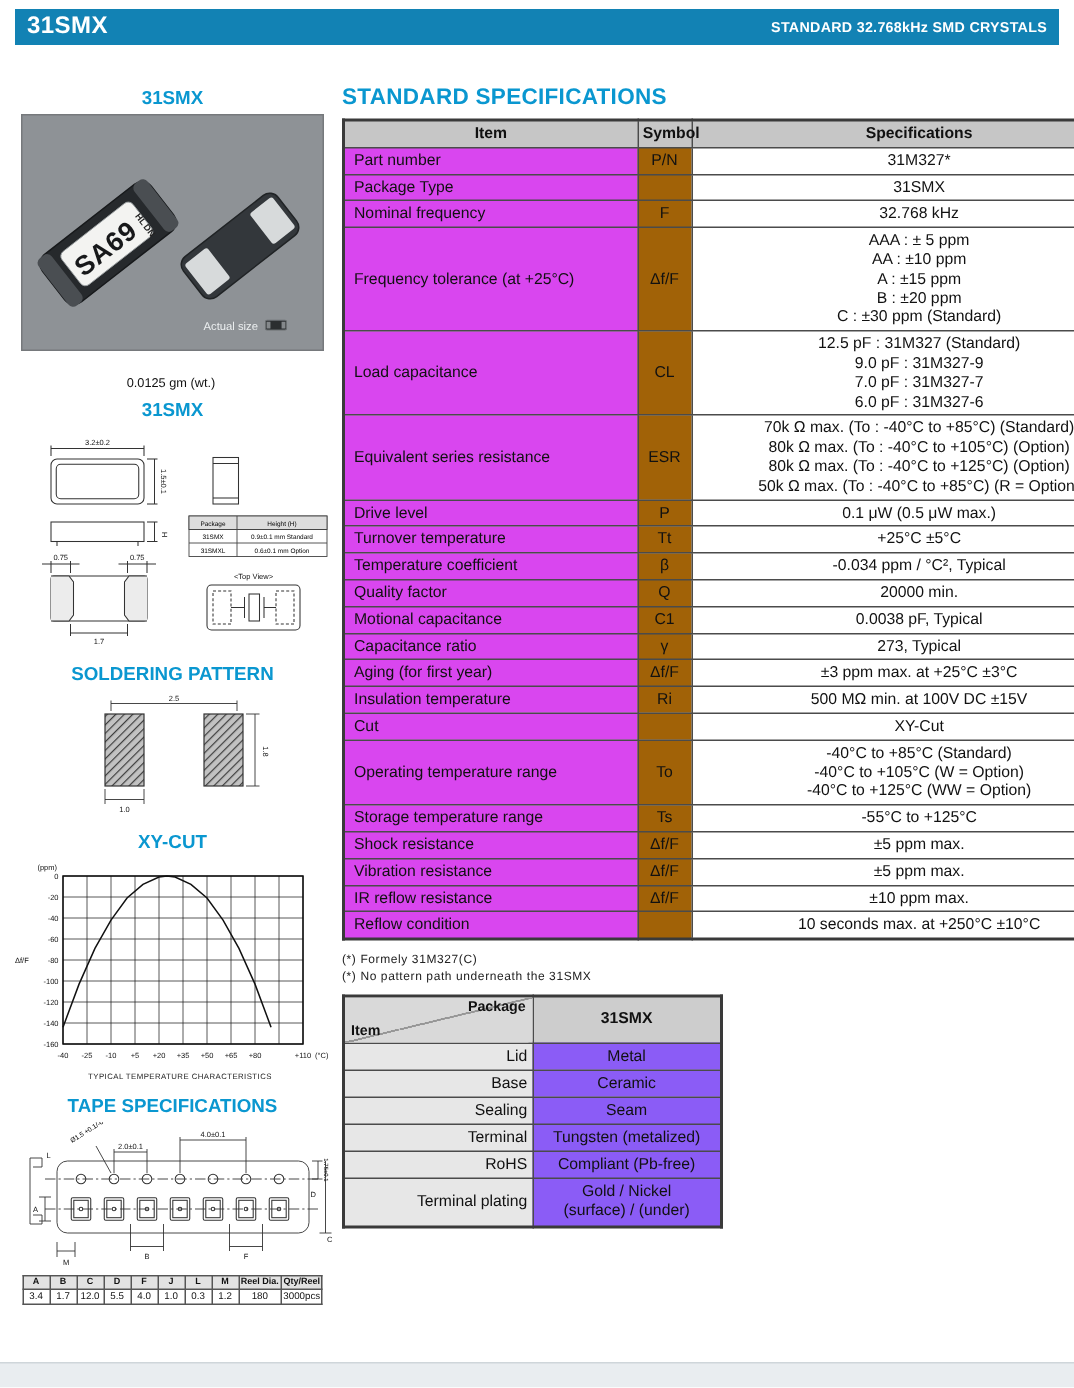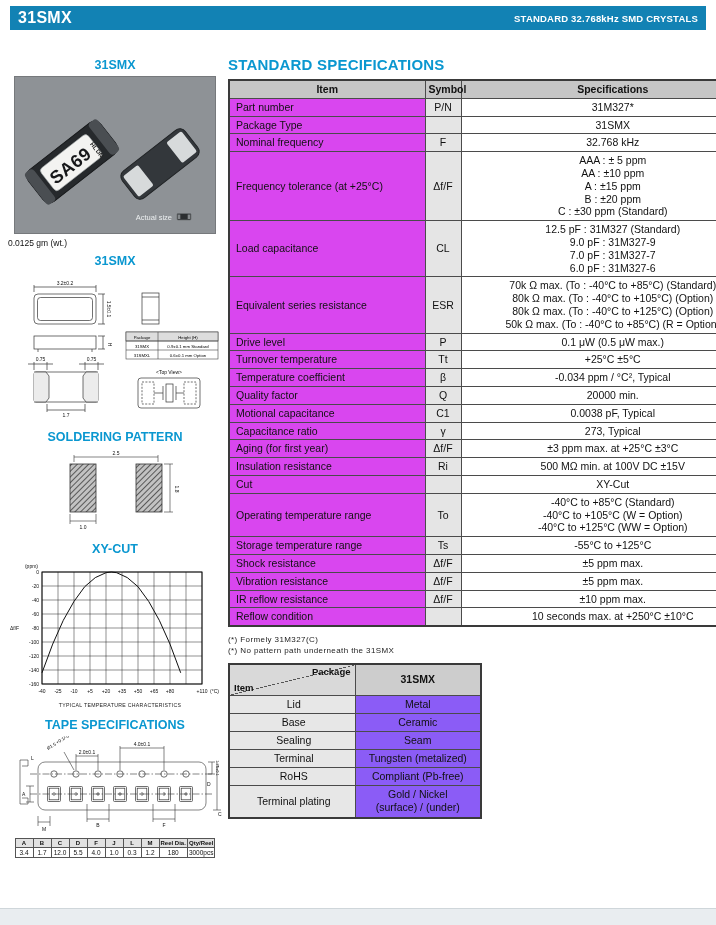--- a/index.html
+++ b/index.html
@@ -18,37 +18,37 @@
   
   #left-col{position:absolute;left:8px;top:52px;width:214px;}
   #right-col{position:absolute;left:228px;top:52px;width:538px;}
   .h-blue{color:#0a97d0;font-weight:bold;margin:0;}
   .h-left{font-size:12.5px;text-align:center;margin:6px 0 4px 0;}
   .h-right{font-size:15px;margin:4px 0 6px 0;letter-spacing:.2px;}
   
   .spec-table{border-collapse:collapse;width:100%;table-layout:fixed;font-size:10.5px;border:2px solid #3a3a3a;}
   .spec-table td{border:1px solid #4b4b4b;padding:2px 3px;text-align:center;line-height:1.22;vertical-align:middle;}
   .spec-table .c-item{text-align:left;padding-left:6px;background:#d946ef;}
-  .spec-table .c-sym{background:#e5e5e5;}
+  .spec-table .c-sym{background:#a16207;}
   .spec-table thead td{background:#c6c6c6;font-weight:bold;text-align:center;}
   .col-item{width:196px;}.col-sym{width:36px;}.col-spec{width:auto;}
   
   #footnotes{font-size:8px;letter-spacing:.4px;line-height:1.35;margin-top:8px;color:#222;}
   
   .pkg-table{border-collapse:collapse;font-size:10.5px;border:2px solid #3a3a3a;margin-top:6px;width:254px;table-layout:fixed;}
   .pkg-table td{border:1px solid #4b4b4b;padding:2px 3px;text-align:center;line-height:1.25;}
-  .pkg-table .p-item{text-align:center;padding-left:6px;background:#e7e7e7;width:100px;margin-left:14px;}
+  .pkg-table .p-item{text-align:right;padding-left:6px;background:#e7e7e7;width:100px;margin-left:14px;}
   .pkg-table .p-val{background:#8b5cf6;}
   .pkg-head{background:#cdcdcd;font-weight:bold;}
   .diag{position:relative;height:26px;background:#d9d9d9;
     background-image:linear-gradient(to bottom right,transparent 49.5%,#555 49.5%,#555 50.6%,transparent 50.6%);}
   .diag .top{position:absolute;top:1px;right:4px;font-weight:bold;font-size:9.5px;}
   .diag .bot{position:absolute;bottom:1px;left:4px;font-weight:bold;font-size:9.5px;}
   
-  .weight{font-size:8.5px;text-align:left;margin:4px 2px 2px 0;}
+  .weight{font-size:8.5px;text-align:center;margin:16px 2px 2px 0;}
   .tape-table{border-collapse:collapse;font-size:6.5px;border:1px solid #444;margin:2px auto 0 auto;}
   .tape-table td{border:1px solid #555;padding:1px 1px;text-align:center;min-width:15px;}
   .tape-table .th{background:#e2e2e2;font-weight:bold;font-size:6px;}
   .t5{font-size:5px;fill:#111;}
   .t5c{font-size:5.2px;fill:#222;letter-spacing:.3px;}
   #bottom-edge{position:absolute;left:0;right:0;bottom:0;height:16px;background:#e9edf0;border-top:1px solid #cfd6da;}
 </style>
 </head>
 <body>
 
@@ -450,21 +450,21 @@
           </td>
         </tr>
         <tr>
           <td class="c-item">Aging (for first year)</td>
           <td class="c-sym">Δf/F</td>
           <td class="c-spec">
             <div>±3 ppm max. at +25°C ±3°C</div>
           </td>
         </tr>
         <tr>
-          <td class="c-item">Insulation resistance</td>
+          <td class="c-item">Insulation temperature</td>
           <td class="c-sym">Ri</td>
           <td class="c-spec">
             <div>500 MΩ min. at 100V DC ±15V</div>
           </td>
         </tr>
         <tr>
           <td class="c-item">Cut</td>
           <td class="c-sym"></td>
           <td class="c-spec">
             <div>XY-Cut</div>

